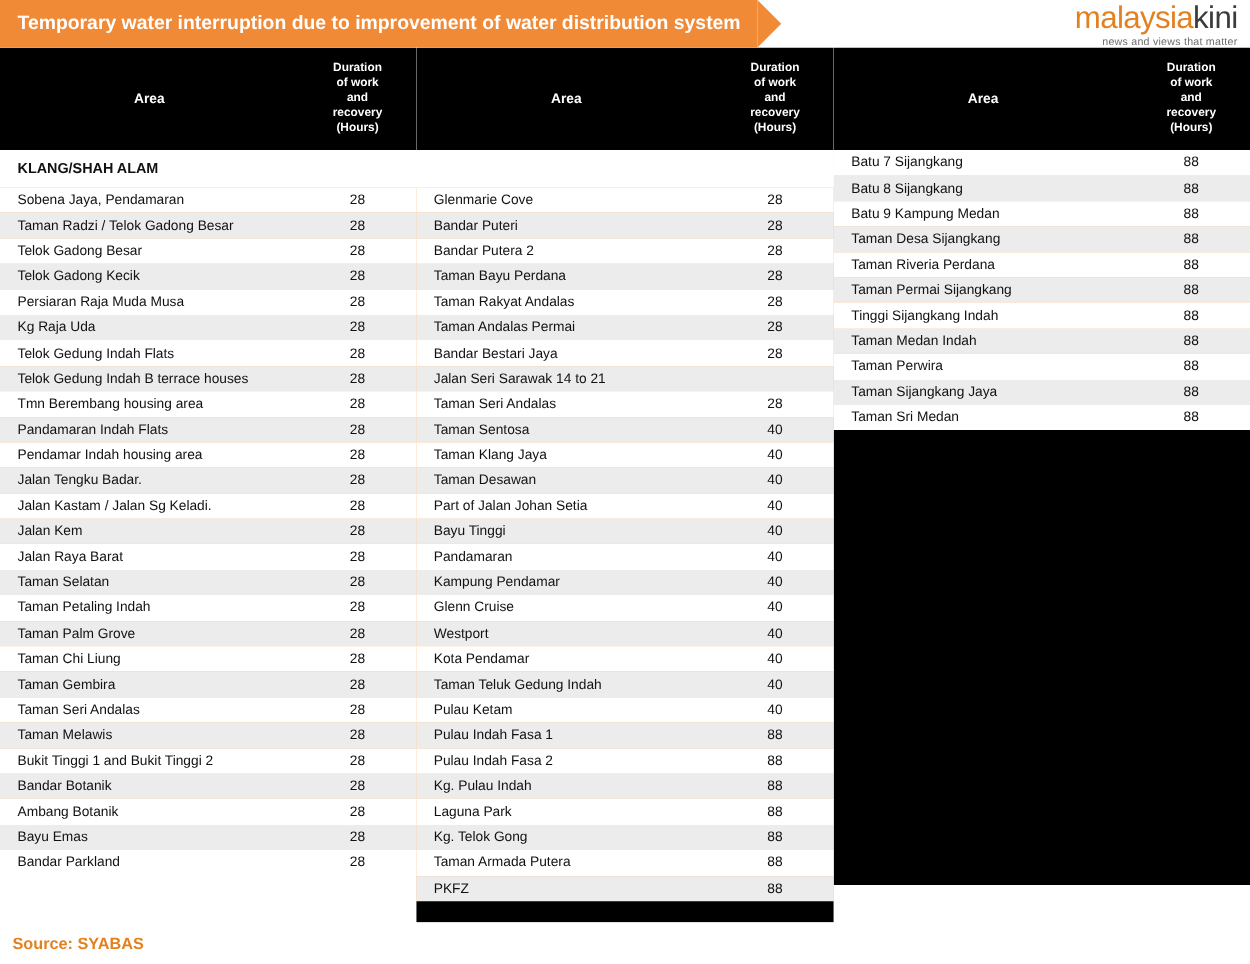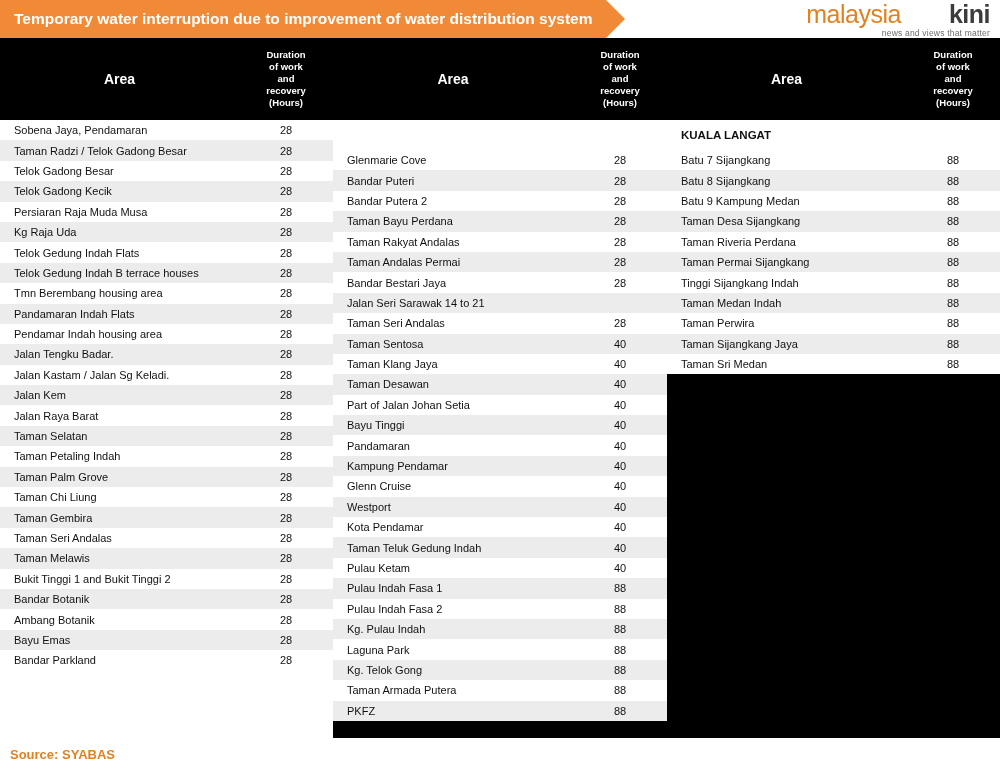--- a/index.html
+++ b/index.html
@@ -50,21 +50,21 @@
     height: 40px;
     text-align: right;
     line-height: 1;
   }
   .brand-name {
     font-size: 25px;
     letter-spacing: -0.5px;
     margin-top: 2px;
   }
   .brand-malaysia { color: #e3801f; font-weight: normal; }
-  .brand-kini { color: #3c3c3c; font-weight: bold; margin-left: 48px; }
+  .brand-kini { color: #3c3c3c; font-weight: normal; }
   .brand-tag {
     font-size: 8.5px;
     color: #6d6d6d;
     margin-top: 2px;
     letter-spacing: 0.2px;
   }
 
   
   .tables {
     position: absolute;
@@ -86,21 +86,21 @@
   .blk-head {
     background: #000000;
     color: #ffffff;
     height: 82px;
     display: flex;
     align-items: center;
   }
   .blk-head .h-area {
     flex: 1;
     text-align: center;
-    font-size: 14px;
+    font-size: 11px;
     font-weight: bold;
   }
   .blk-head .h-dur {
     width: 94px;
     text-align: center;
     font-size: 9.5px;
     font-weight: bold;
     line-height: 1.25;
     padding: 0 4px;
   }
@@ -204,20 +204,24 @@
     <div class="col-block b1">
       <div class="blk-head">
         <div class="h-area">Area</div>
         <div class="h-dur">
           <div>Duration</div>
           <div>of work</div>
           <div>and</div>
           <div>recovery</div>
           <div>(Hours)</div>
         </div>
+      </div>
+      <div class="region-row">
+        <div class="r-name">KLANG/SHAH ALAM</div>
+        <div class="r-dur"></div>
       </div>
       <div class="rows" id="rows-1">
           <div class="row plain">
             <div class="c-name">Sobena Jaya, Pendamaran</div>
             <div class="c-dur">28</div>
           </div>
           <div class="row alt">
             <div class="c-name">Taman Radzi / Telok Gadong Besar</div>
             <div class="c-dur">28</div>
           </div>
@@ -461,24 +465,20 @@
       <div class="blk-head">
         <div class="h-area">Area</div>
         <div class="h-dur">
           <div>Duration</div>
           <div>of work</div>
           <div>and</div>
           <div>recovery</div>
           <div>(Hours)</div>
         </div>
       </div>
-      <div class="region-row">
-        <div class="r-name">KUALA LANGAT</div>
-        <div class="r-dur"></div>
-      </div>
       <div class="rows" id="rows-3">
           <div class="row plain">
             <div class="c-name">Batu 7 Sijangkang</div>
             <div class="c-dur">88</div>
           </div>
           <div class="row alt">
             <div class="c-name">Batu 8 Sijangkang</div>
             <div class="c-dur">88</div>
           </div>
           <div class="row plain">

